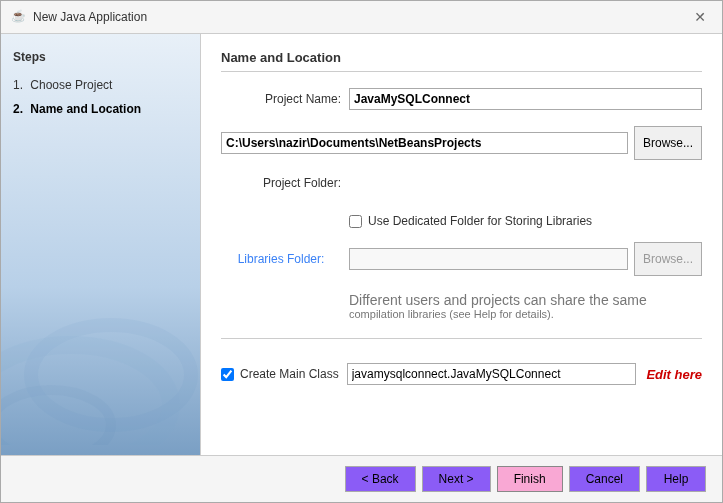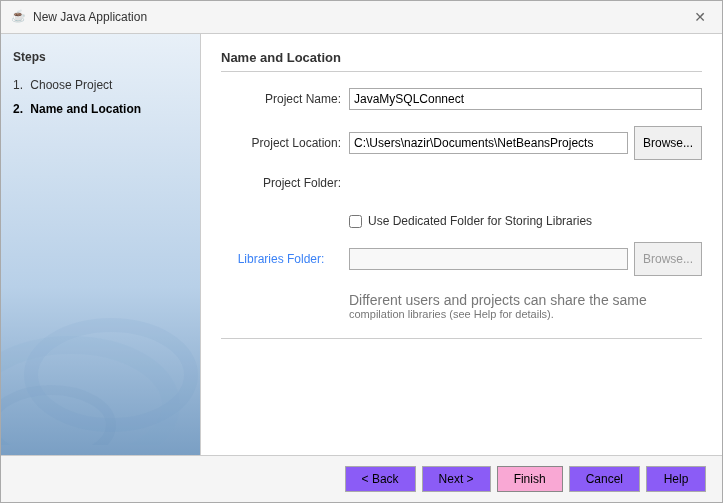--- a/index.html
+++ b/index.html
@@ -115,20 +115,21 @@
       font-size: 12px;
       flex-shrink: 0;
     }
     .form-input {
       flex: 1;
       height: 22px;
       border: 1px solid #aaa;
       padding: 2px 4px;
       font-size: 12px;
       background: #fff;
+      font-weight: bold;
     }
     .browse-btn {
       margin-left: 6px;
       padding: 2px 8px;
       height: 34px;
       font-size: 12px;
       border: 1px solid #aaa;
       background: #f0f0f0;
       cursor: pointer;
       white-space: nowrap;
@@ -250,21 +251,20 @@
 
     <div class="main">
       <div class="section-title">Name and Location</div>
 
       <div class="form-row">
         <label class="form-label">Project Name:</label>
         <input class="form-input" type="text" value="JavaMySQLConnect" style="">
       </div>
 
       <div class="form-row">
-        <label class="form-label">Project Location:</label>
         <input class="form-input" type="text" value="C:\Users\nazir\Documents\NetBeansProjects" style="">
         <button class="browse-btn">Browse...</button>
       </div>
 
       <div class="form-row">
         <label class="form-label">Project Folder:</label>
       </div>
 
       <div class="checkbox-row">
         <input type="checkbox" style="">
@@ -277,20 +277,26 @@
         <button class="browse-btn" style="color:#999;" disabled="">Browse...</button>
       </div>
 
       <div style="margin-left:128px;">
         <div style="font-size:14px; color:#777;">Different users and projects can share the same</div>
         <div style="font-size:11px; color:#777;">compilation libraries (see Help for details).</div>
       </div>
 
       <hr class="separator">
 
+      <div class="create-main-row">
+        <input type="checkbox" class="create-main-cb" checked="" style="">
+        <span class="create-main-label">Create Main Class</span>
+        <input class="create-main-input" type="text" value="javamysqlconnect.JavaMySQLConnect" style="">
+        <span class="edit-here-label">Edit here</span>
+      </div>
 
       <div class="spacer"></div>
     </div>
   </div>
 
   <div class="button-bar">
     <button class="dialog-btn">&lt; Back</button>
     <button class="dialog-btn">Next &gt;</button>
     <button class="dialog-btn primary">Finish</button>
     <button class="dialog-btn">Cancel</button>

